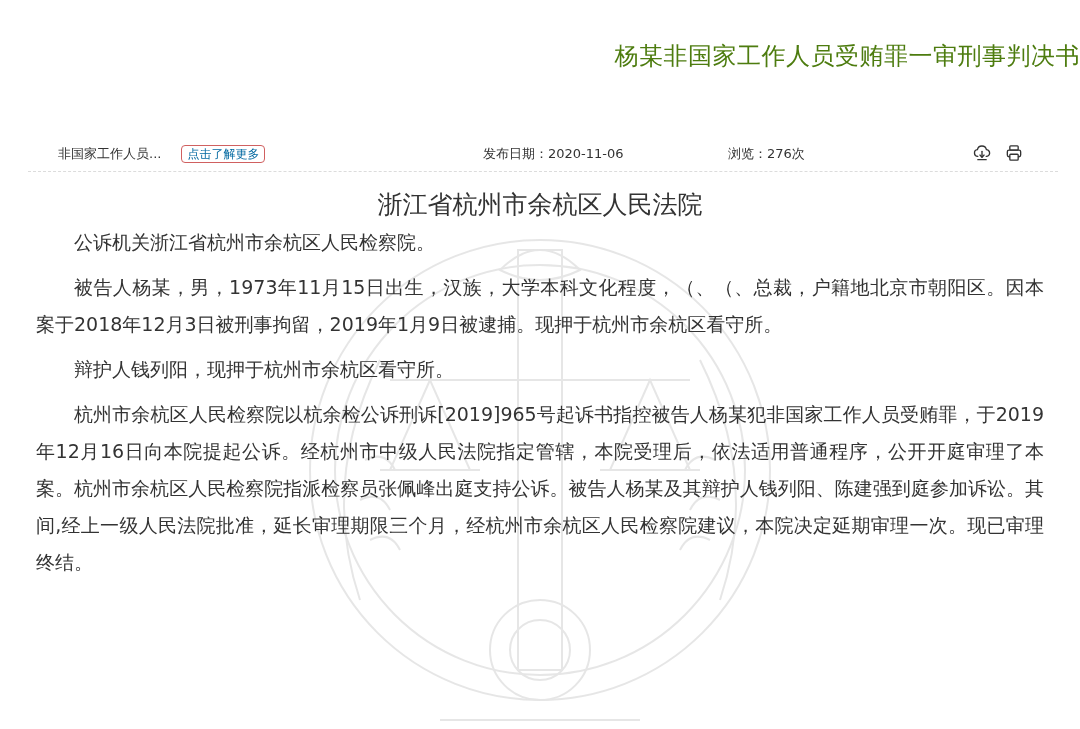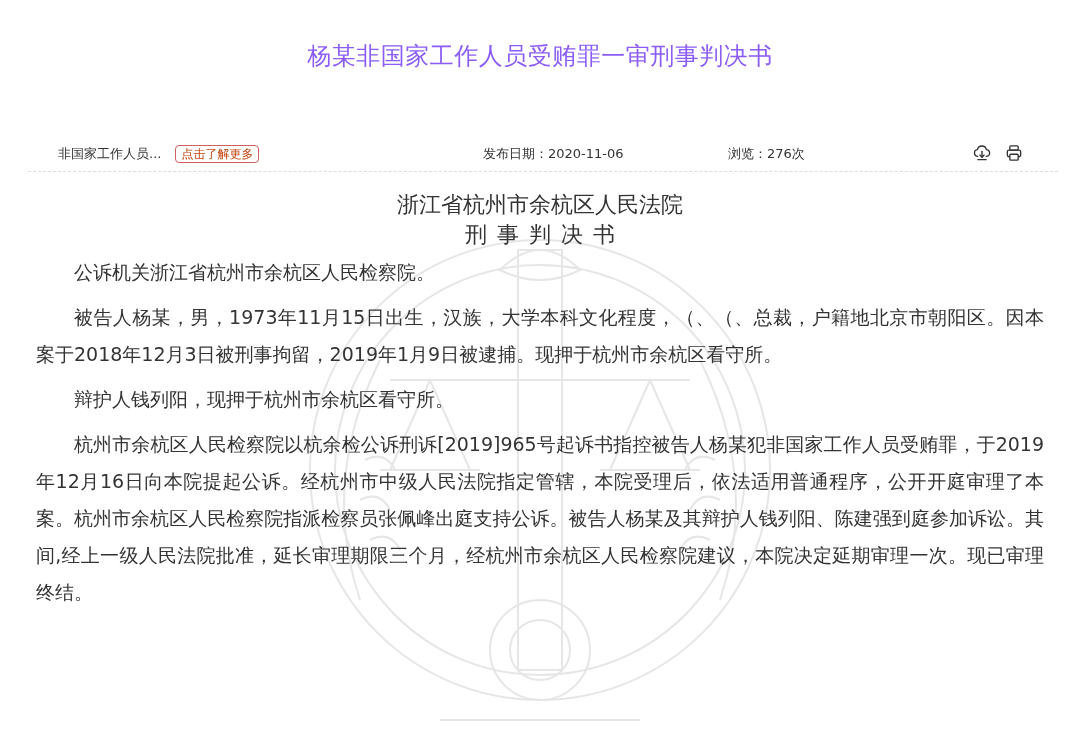--- a/index.html
+++ b/index.html
@@ -1,31 +1,31 @@
 <!DOCTYPE html>
 <html><head>
 <meta charset="utf-8">
 <style>
   html, body { margin:0; padding:0; background:#ffffff; }
   body { width:1080px; height:729px; overflow:hidden; position:relative;
          font-family:"DejaVu Sans","Liberation Sans",sans-serif; color:#333; }
-  .page-title { position:absolute; top:40px; left:0; width:1080px; text-align:center;
-                font-size:24px; color:#8b5cf6; letter-spacing:0.5px; }
+  .page-title { position:absolute; top:40px; left:0; width:1080px; text-align:right;
+                font-size:24px; color:#4d7c0f; letter-spacing:0.5px; }
   .meta-bar { position:absolute; top:145px; left:28px; width:1030px; height:26px;
               border-bottom:1px dashed #dcdcdc; font-size:13px; color:#333; }
   .meta-bar .category { position:absolute; left:30px; top:0; }
-  .meta-bar .badge { display:inline-block; margin-left:14px; padding:0 5px; border:1px solid #d06060;
-                     border-radius:4px; color:#c2410c; font-size:12px; line-height:16px; cursor:pointer; }
+  .meta-bar .badge { display:inline-block; margin-left:20px; padding:0 5px; border:1px solid #d06060;
+                     border-radius:4px; color:#0369a1; font-size:12px; line-height:16px; cursor:pointer; }
   .meta-bar .date { position:absolute; left:440px; top:0;margin-left:15px; }
   .meta-bar .views { position:absolute; left:700px; top:0; }
   .meta-bar .icons { position:absolute; left:944px; top:-2px; display:flex; gap:12px; }
   .meta-bar .icons svg { width:20px; height:20px; cursor:pointer; }
   .watermark { position:absolute; left:300px; top:180px; width:480px; height:560px; opacity:0.18; }
   .doc { position:absolute; left:0; top:190px; width:1080px; font-size:19px; color:#333; }
-  .court-name { text-align:center; font-size:22px; line-height:30px; }
+  .court-name { text-align:center; font-size:25px; line-height:30px; }
   .doc-type { text-align:center; font-size:22px; line-height:30px; letter-spacing:10px; padding-left:10px; }
   .case-no { text-align:right; padding-right:22px; margin-top:12px; line-height:30px; }
   .para { line-height:37px; text-indent:2em; margin:8px; padding:0 28px 0 28px; text-align:justify; }
   .para.first { margin-top:4px; }
 </style>
 </head>
 <body>
 
 <div class="page-title">杨某非国家工作人员受贿罪一审刑事判决书</div>
 
@@ -63,18 +63,17 @@
   <path d="M420 420 q40 -120 -20 -240"></path>
   <path d="M70 360 q20 -10 30 10 M60 320 q20 -10 30 10 M65 280 q20 -10 30 10"></path>
   <path d="M410 360 q-20 -10 -30 10 M420 320 q-20 -10 -30 10 M415 280 q-20 -10 -30 10"></path>
   <circle cx="240" cy="470" r="50"></circle>
   <circle cx="240" cy="470" r="30"></circle>
   <path d="M140 540 h200"></path>
 </svg>
 
 <div class="doc">
   <div class="court-name">浙江省杭州市余杭区人民法院</div>
-  <div class="doc-type">刑事判决书</div>
   <p class="para first">公诉机关浙江省杭州市余杭区人民检察院。</p>
   <p class="para">被告人杨某，男，1973年11月15日出生，汉族，大学本科文化程度，（、（、总裁，户籍地北京市朝阳区。因本案于2018年12月3日被刑事拘留，2019年1月9日被逮捕。现押于杭州市余杭区看守所。</p>
   <p class="para">辩护人钱列阳，现押于杭州市余杭区看守所。</p>
   <p class="para">杭州市余杭区人民检察院以杭余检公诉刑诉[2019]965号起诉书指控被告人杨某犯非国家工作人员受贿罪，于2019年12月16日向本院提起公诉。经杭州市中级人民法院指定管辖，本院受理后，依法适用普通程序，公开开庭审理了本案。杭州市余杭区人民检察院指派检察员张佩峰出庭支持公诉。被告人杨某及其辩护人钱列阳、陈建强到庭参加诉讼。其间,经上一级人民法院批准，延长审理期限三个月，经杭州市余杭区人民检察院建议，本院决定延期审理一次。现已审理终结。</p>
 </div>
 
 </body></html>

